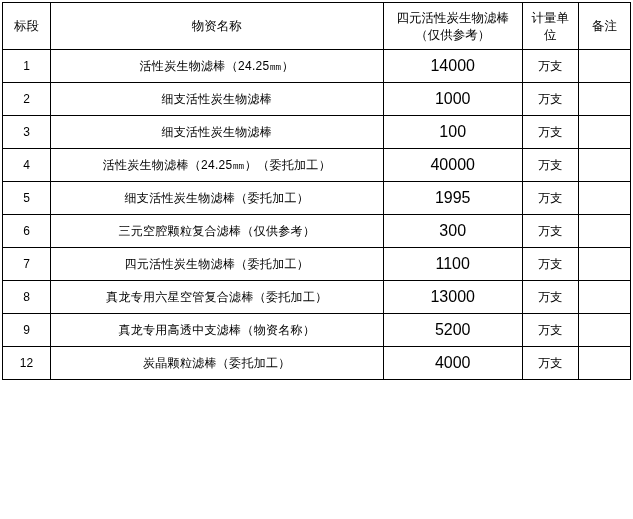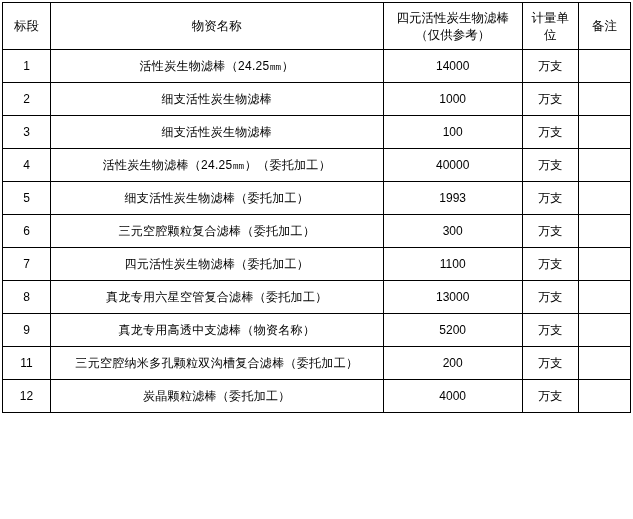--- a/index.html
+++ b/index.html
@@ -57,21 +57,21 @@
     display: block;
     font-size: 12.5px;
   }
   .unit-head {
     line-height: 1.45;
   }
   .name-cell {
     letter-spacing: 0.3px;
   }
   .qty-cell {
-    font-size: 12px;
+    font-size: 16px;
   }
   .lot-cell {
     font-size: 12px;
   }
 </style>
 </head>
 <body>
 
 <div class="sheet">
   <table class="proc-table">
@@ -122,27 +122,27 @@
       <tr>
         <td class="lot-cell">4</td>
         <td class="name-cell">活性炭生物滤棒（24.25㎜）（委托加工）</td>
         <td class="qty-cell">40000</td>
         <td>万支</td>
         <td></td>
       </tr>
       <tr>
         <td class="lot-cell">5</td>
         <td class="name-cell">细支活性炭生物滤棒（委托加工）</td>
-        <td class="qty-cell">1993</td>
+        <td class="qty-cell">1995</td>
         <td>万支</td>
         <td></td>
       </tr>
       <tr>
         <td class="lot-cell">6</td>
-        <td class="name-cell">三元空腔颗粒复合滤棒（委托加工）</td>
+        <td class="name-cell">三元空腔颗粒复合滤棒（仅供参考）</td>
         <td class="qty-cell">300</td>
         <td>万支</td>
         <td></td>
       </tr>
       <tr>
         <td class="lot-cell">7</td>
         <td class="name-cell">四元活性炭生物滤棒（委托加工）</td>
         <td class="qty-cell">1100</td>
         <td>万支</td>
         <td></td>
@@ -155,27 +155,20 @@
         <td></td>
       </tr>
       <tr>
         <td class="lot-cell">9</td>
         <td class="name-cell">真龙专用高透中支滤棒（物资名称）</td>
         <td class="qty-cell">5200</td>
         <td>万支</td>
         <td></td>
       </tr>
       <tr>
-        <td class="lot-cell">11</td>
-        <td class="name-cell">三元空腔纳米多孔颗粒双沟槽复合滤棒（委托加工）</td>
-        <td class="qty-cell">200</td>
-        <td>万支</td>
-        <td></td>
-      </tr>
-      <tr>
         <td class="lot-cell">12</td>
         <td class="name-cell">炭晶颗粒滤棒（委托加工）</td>
         <td class="qty-cell">4000</td>
         <td>万支</td>
         <td></td>
       </tr>
     </tbody>
   </table>
 </div>
 

